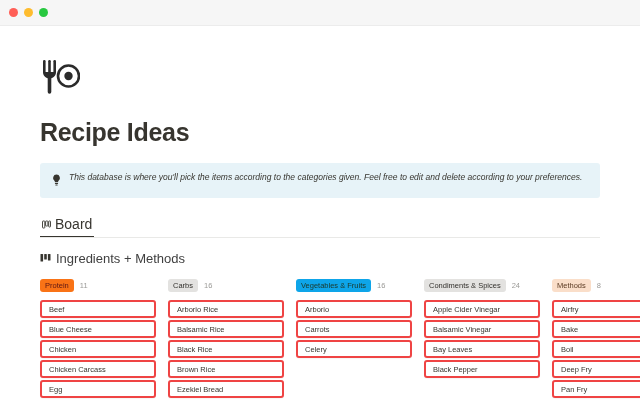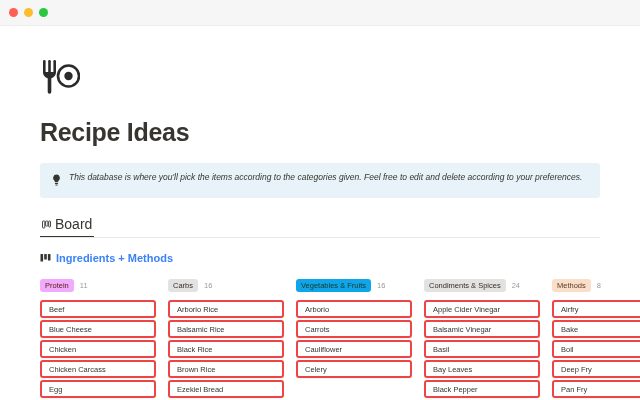--- a/index.html
+++ b/index.html
@@ -77,23 +77,23 @@
     border-bottom: 1.5px solid #37352f;
   }
 
   .db-title-row {
     margin-top: 11px;
     display: flex;
     align-items: center;
     gap: 5px;
   }
   .db-title {
-    font-size: 11px;
-    font-weight: bold;
-    color: #3b82f6;
+    font-size: 13px;
+    font-weight: normal;
+    color: #404040;
   }
 
   .board {
     margin-top: 10px;
     display: flex;
     gap: 12px;
   }
   .column { width: 116px; flex: 0 0 116px; }
   .col-head {
     display: flex;
@@ -184,21 +184,21 @@
         <rect x="4.2" y="2" width="2.6" height="5.5" rx="0.6" fill="#37352f"></rect>
         <rect x="7.9" y="2" width="2.6" height="6.5" rx="0.6" fill="#37352f"></rect>
       </svg>
     </span>
     <span class="db-title">Ingredients + Methods</span>
   </div>
 
   <div class="board" id="board">
       <div class="column">
         <div class="col-head">
-          <span class="chip" style="background: #f0abfc; color: rgb(93, 23, 21);">Protein</span>
+          <span class="chip" style="background: #f97316; color: rgb(93, 23, 21);">Protein</span>
           <span class="count">11</span>
         </div>
         <div class="card">Beef</div>
         <div class="card">Blue Cheese</div>
         <div class="card">Chicken</div>
         <div class="card">Chicken Carcass</div>
         <div class="card">Egg</div>
       </div>
       <div class="column">
         <div class="col-head">
@@ -211,31 +211,29 @@
         <div class="card">Brown Rice</div>
         <div class="card">Ezekiel Bread</div>
       </div>
       <div class="column">
         <div class="col-head">
           <span class="chip" style="background: #0ea5e9; color: rgb(28, 56, 41); text-align: center;">Vegetables &amp; Fruits</span>
           <span class="count">16</span>
         </div>
         <div class="card">Arborio</div>
         <div class="card">Carrots</div>
-        <div class="card">Cauliflower</div>
         <div class="card">Celery</div>
       </div>
       <div class="column">
         <div class="col-head">
           <span class="chip" style="background: rgb(227, 226, 224); color: rgb(50, 48, 44);">Condiments &amp; Spices</span>
           <span class="count">24</span>
         </div>
         <div class="card">Apple Cider Vinegar</div>
         <div class="card">Balsamic Vinegar</div>
-        <div class="card">Basil</div>
         <div class="card">Bay Leaves</div>
         <div class="card">Black Pepper</div>
       </div>
       <div class="column">
         <div class="col-head">
           <span class="chip" style="background: rgb(250, 222, 201); color: rgb(92, 59, 35);">Methods</span>
           <span class="count">8</span>
         </div>
         <div class="card">Airfry</div>
         <div class="card">Bake</div>

